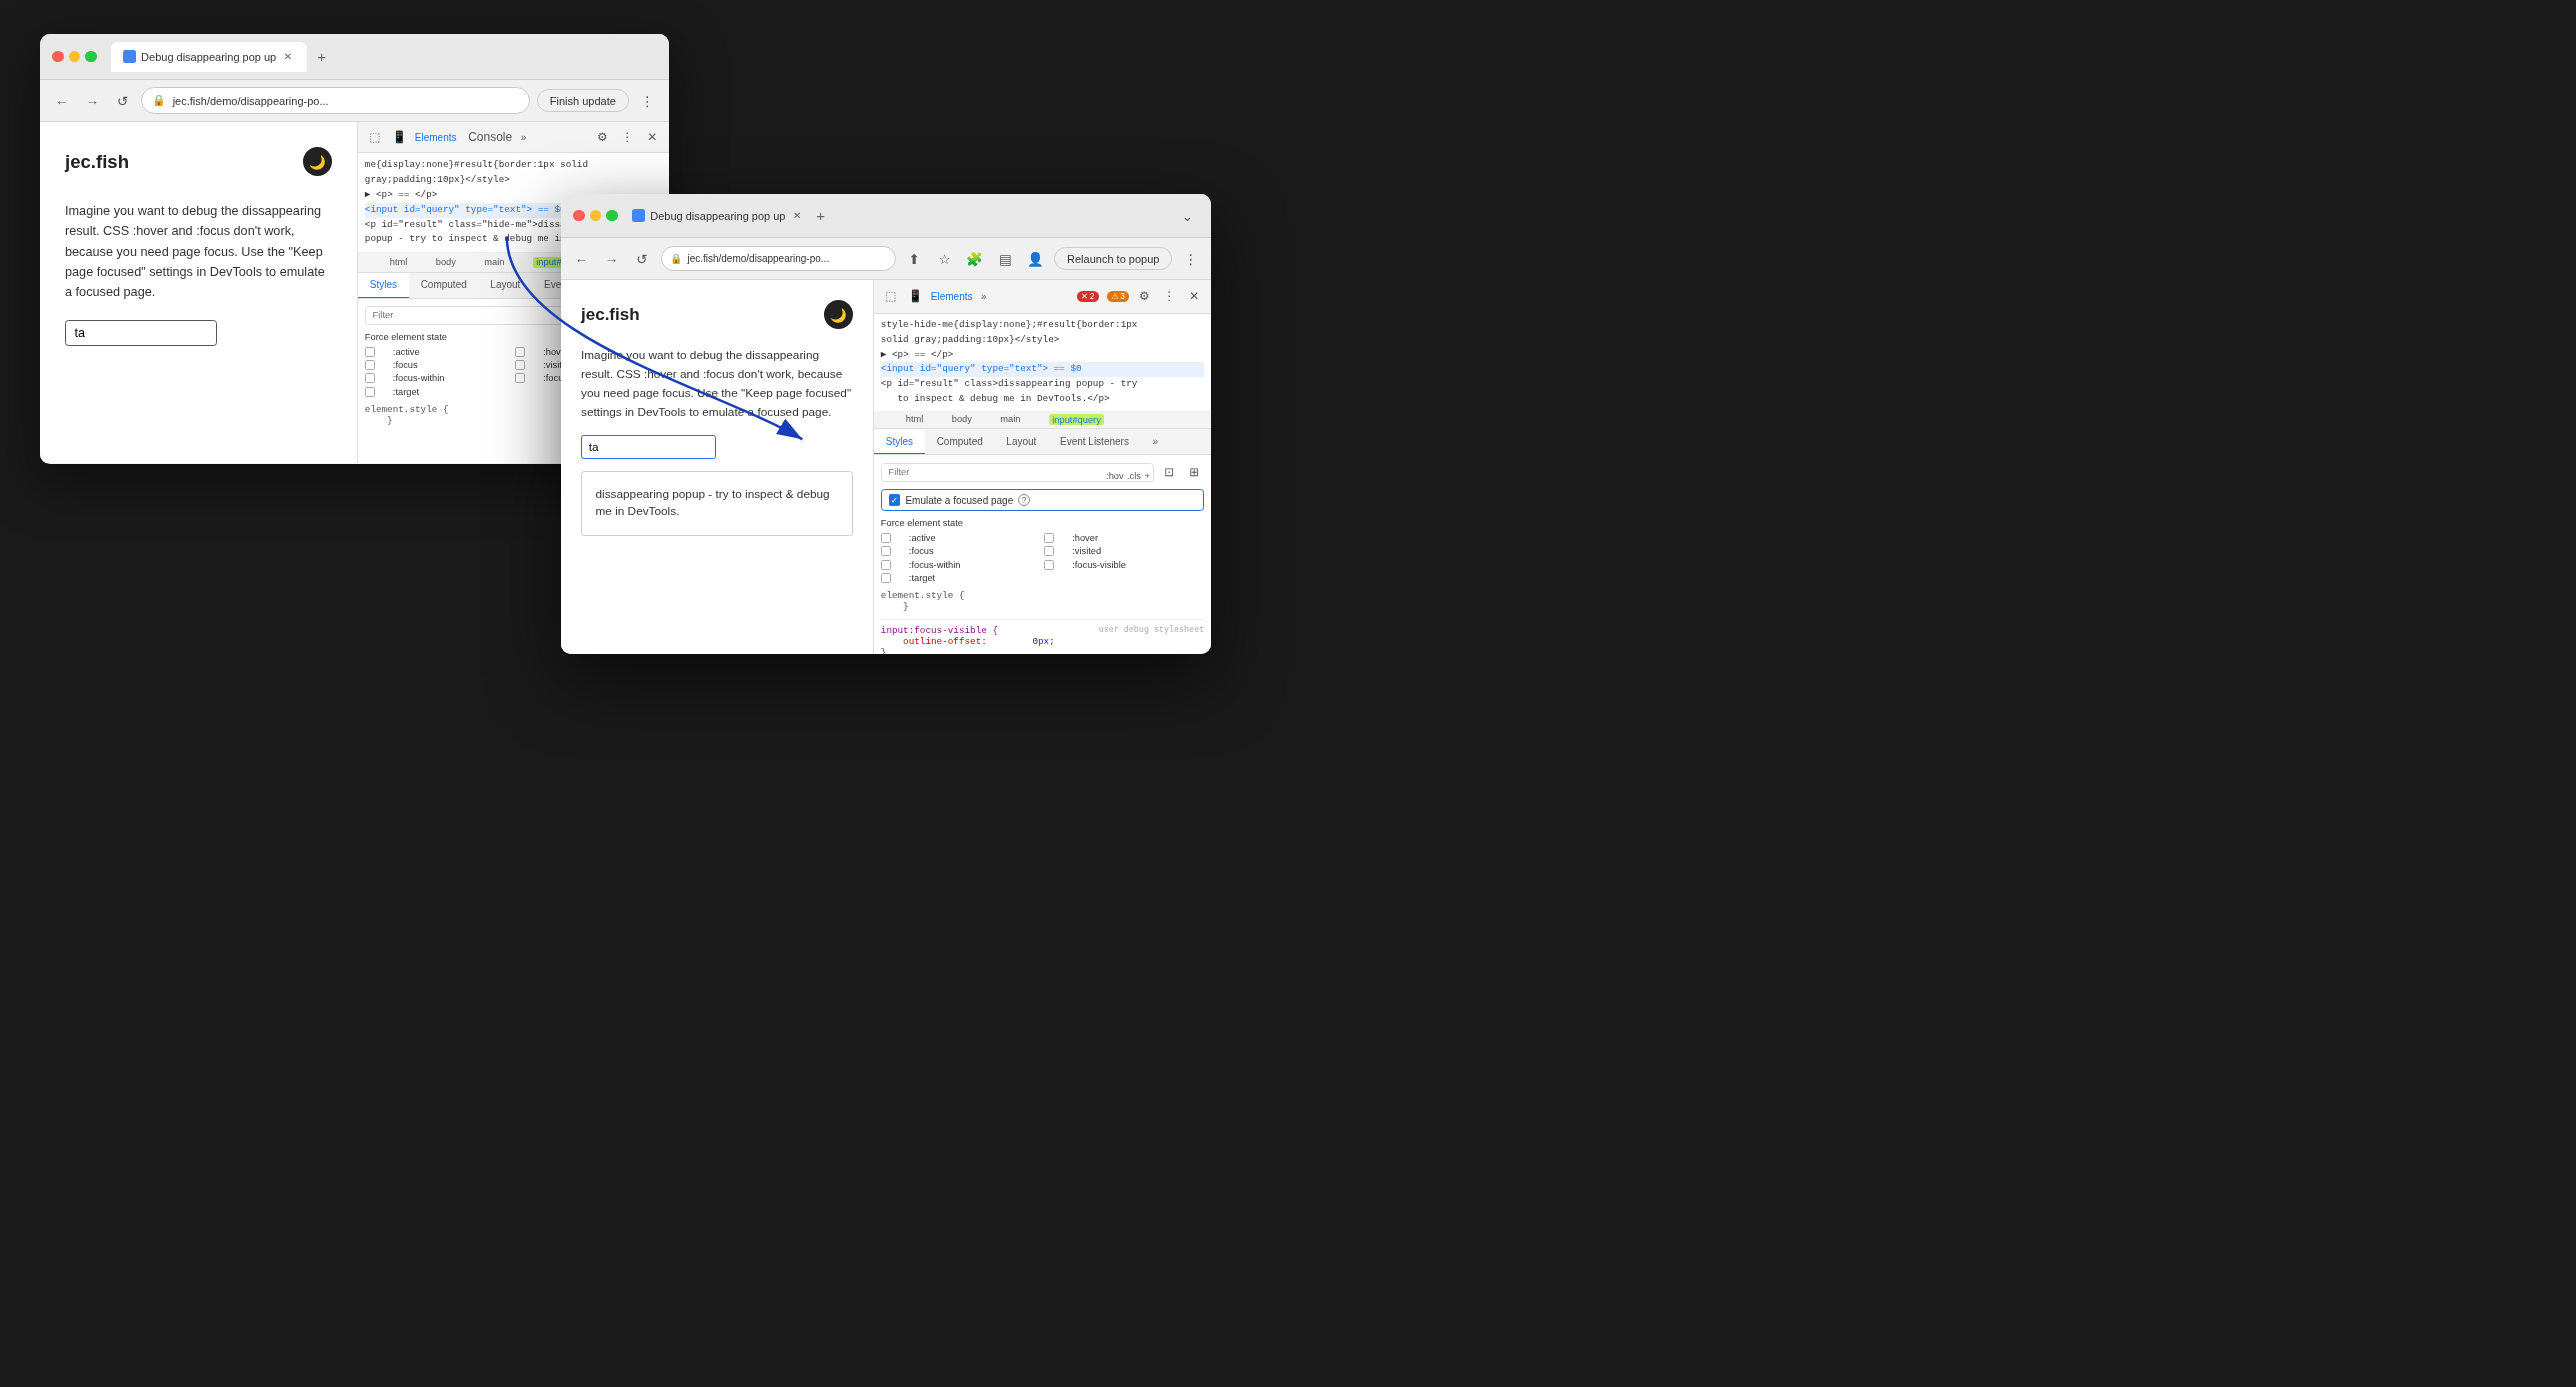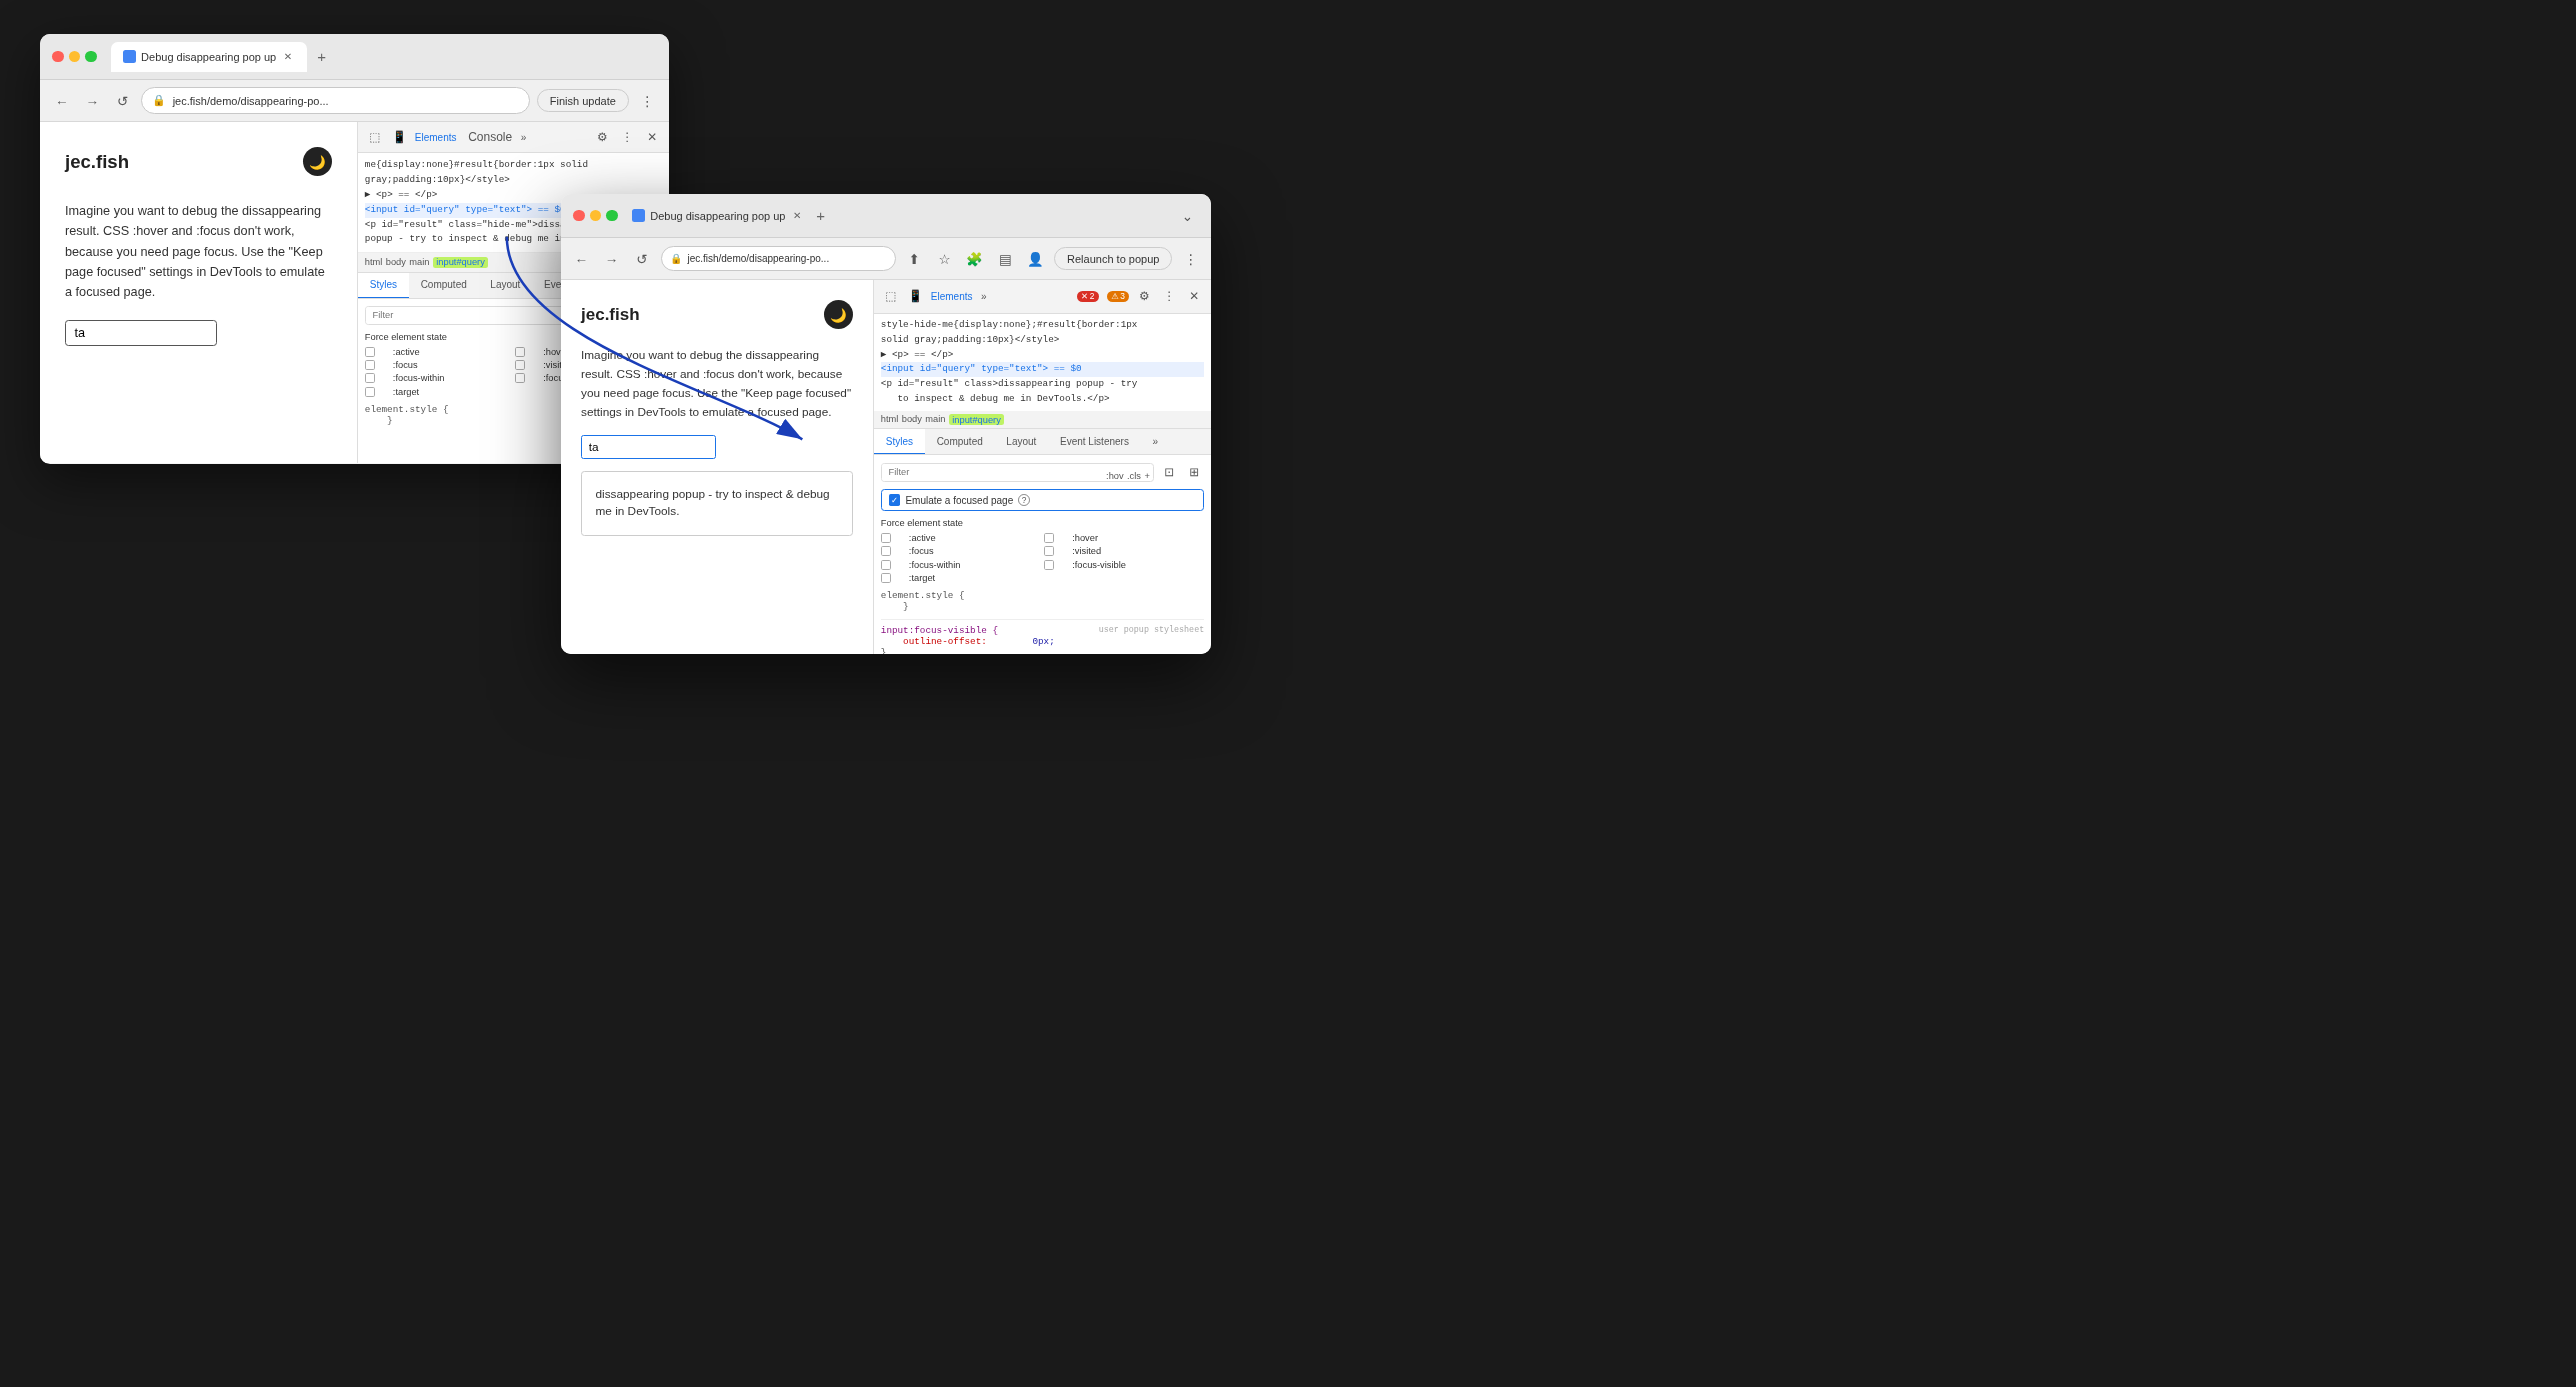--- a/index.html
+++ b/index.html
@@ -233,20 +233,21 @@
     .breadcrumb-bar {
       background: #f3f3f3;
       padding: 3.4px 6.8px;
       display: flex;
       gap: 3.4px;
       font-size: 9.3px;
       border-bottom: 0.8px solid #ddd;
     }
     .bc-item {
       color: #555;
+      margin-left: 25px;
     }
     .bc-item.active {
       color: #1a73e8;
       background: #bef264;
       padding: 0.8px 3.4px;
       border-radius: 2.5px;
     }
     .devtools-styles {
       padding: 6.8px;
     }
@@ -823,21 +824,21 @@
             <div class="state-checkbox"></div>
             <span>:target</span>
           </div>
         </div>
 
         <div class="dt2-element-style">
           element.style {<br>&nbsp;&nbsp;&nbsp;&nbsp;}
         </div>
 
         <div class="dt2-focus-visible">
-          <span class="user-agent-label">user popup stylesheet</span>
+          <span class="user-agent-label">user debug stylesheet</span>
           <div><span class="selector">input:focus-visible {</span></div>
           <div><span class="prop">&nbsp;&nbsp;&nbsp;&nbsp;outline-offset:</span><span class="val"> 0px;</span></div>
           <div><span>}</span></div>
         </div>
       </div>
     </div>
   </div>
 </div>
 
 <svg class="arrow-svg" style="left:338px;top:169px;width:591px;height:338px;" viewBox="0 0 700 400" width="591" height="338">

